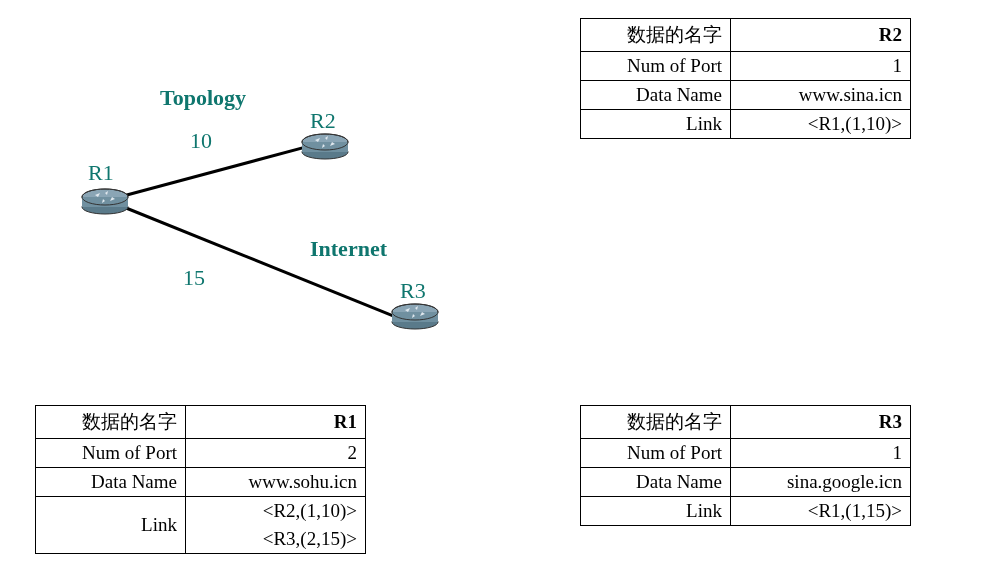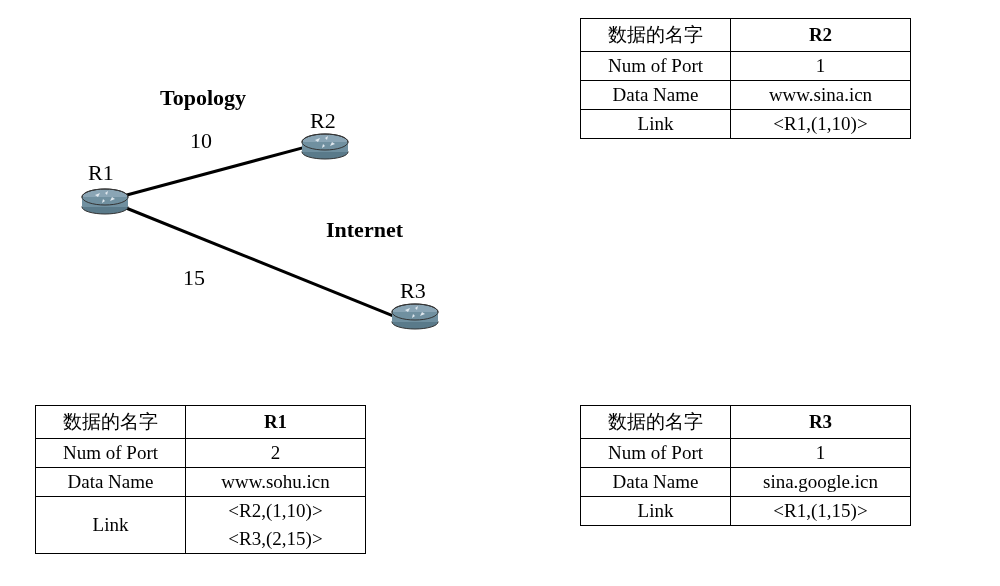--- a/index.html
+++ b/index.html
@@ -6,21 +6,21 @@
     body {
       width: 1000px;
       height: 586px;
       background: #fff;
       font-family: "Times New Roman", serif;
       position: relative;
     }
     .label {
       position: absolute;
       font-size: 22px;
-      color: #000000;
+      color: #0f766e;
     }
     .bold { font-weight: bold; }
     
     .router {
       position: absolute;
       width: 50px;
       height: 30px;
     }
     .router svg { width: 100%; height: 100%; }
     
@@ -32,32 +32,32 @@
     }
     
     .data-table {
       position: absolute;
       border-collapse: collapse;
       font-size: 19px;
     }
     .data-table td, .data-table th {
       border: 1.5px solid #000;
       padding: 3px 8px;
-      text-align: center;
+      text-align: right;
       vertical-align: middle;
     }
     .data-table .col1 { width: 150px; }
     .data-table .col2 { width: 180px; }
     .data-table .hdr-right { font-weight: bold; }
   </style>
 </head>
 <body>
 
 <div class="label bold" style="left:160px; top:85px;">Topology</div>
-<div class="label bold" style="left:310px; top:217px;margin-left:16px;">Internet</div>
+<div class="label bold" style="left:310px; top:236px;">Internet</div>
 
 <div class="label" style="left:88px; top:160px;">R1</div>
 <div class="label" style="left:310px; top:108px;">R2</div>
 <div class="label" style="left:400px; top:278px;">R3</div>
 
 <div class="label" style="left:190px; top:128px;">10</div>
 <div class="label" style="left:135px; top:265px;margin-left:48px;">15</div>
 
 <div class="link-line" style="left:110px; top:198px; width:210px; transform:rotate(-15deg);"></div>
 <div class="link-line" style="left:110px; top:200px; width:310px; transform:rotate(22deg);"></div>

